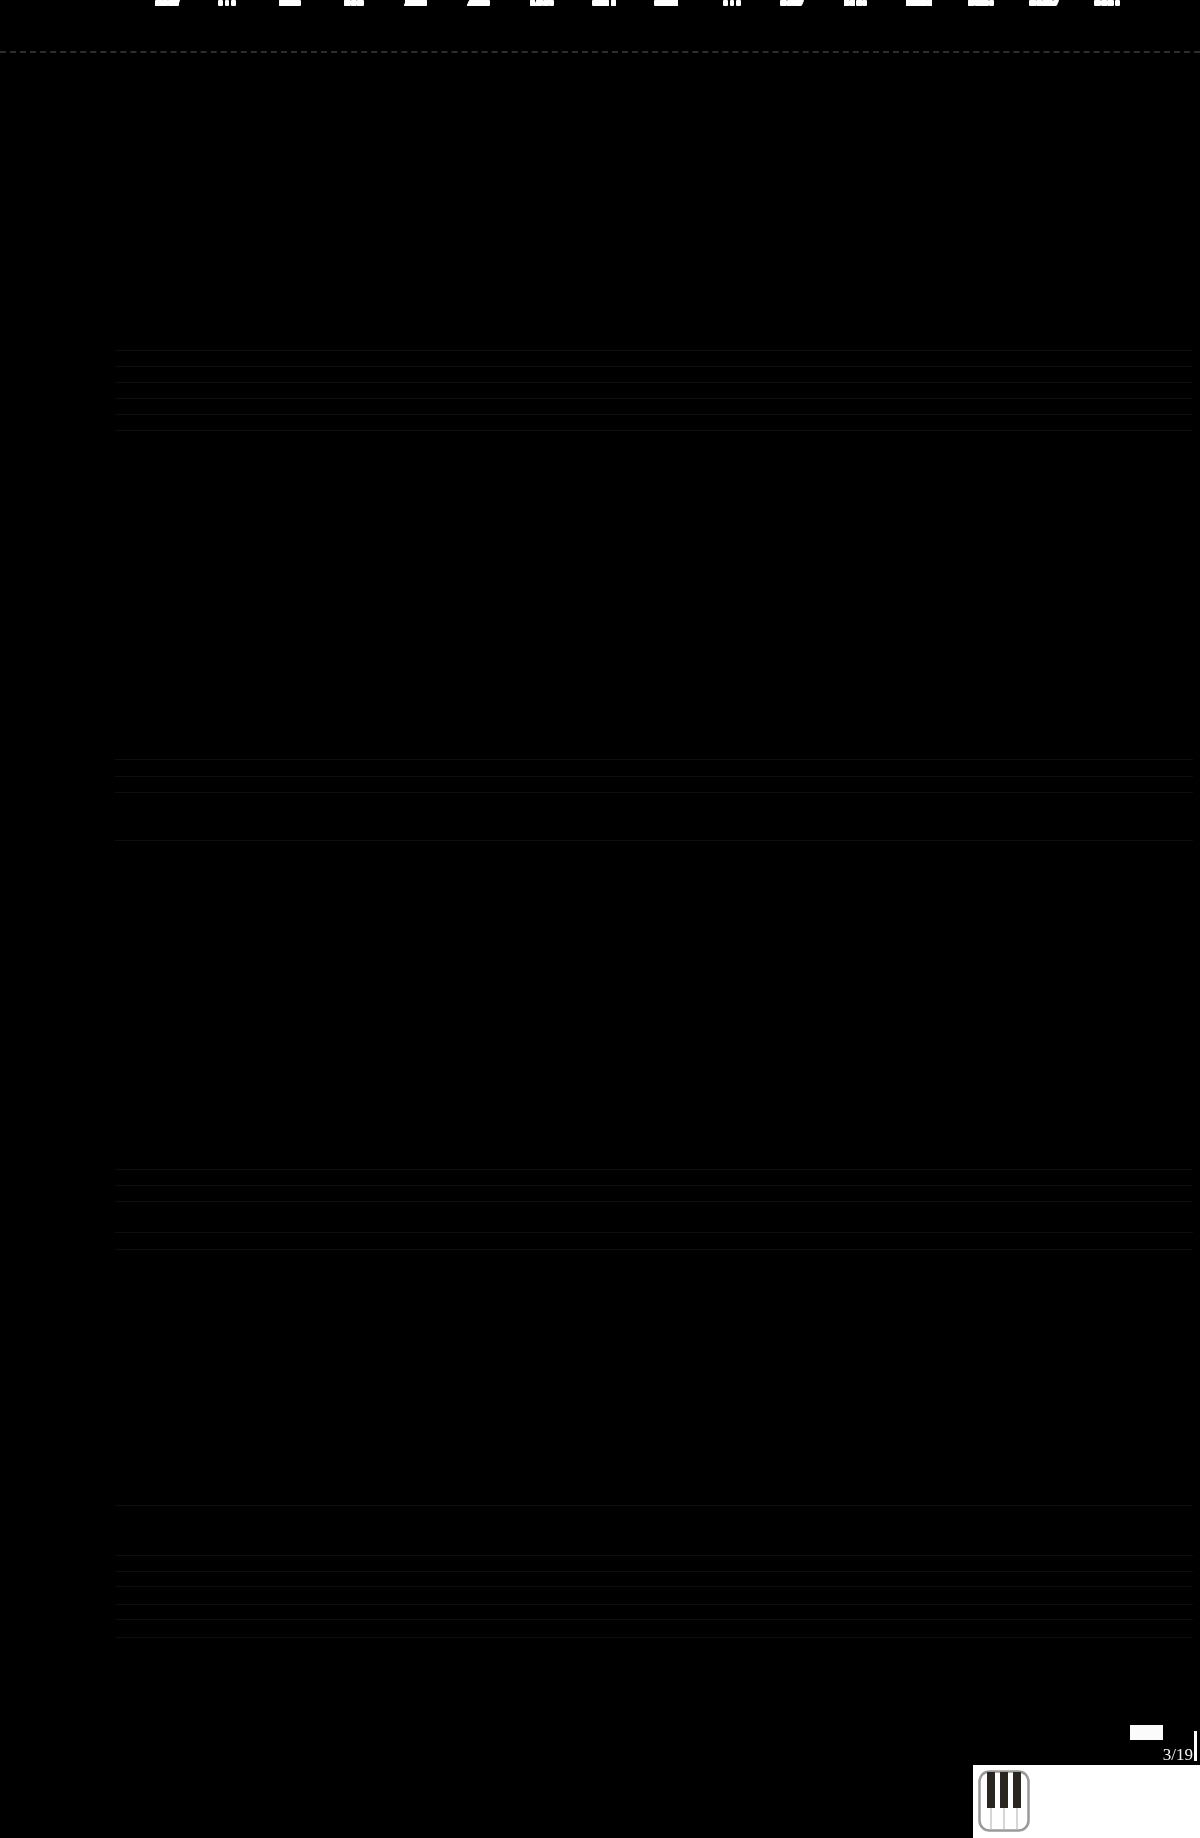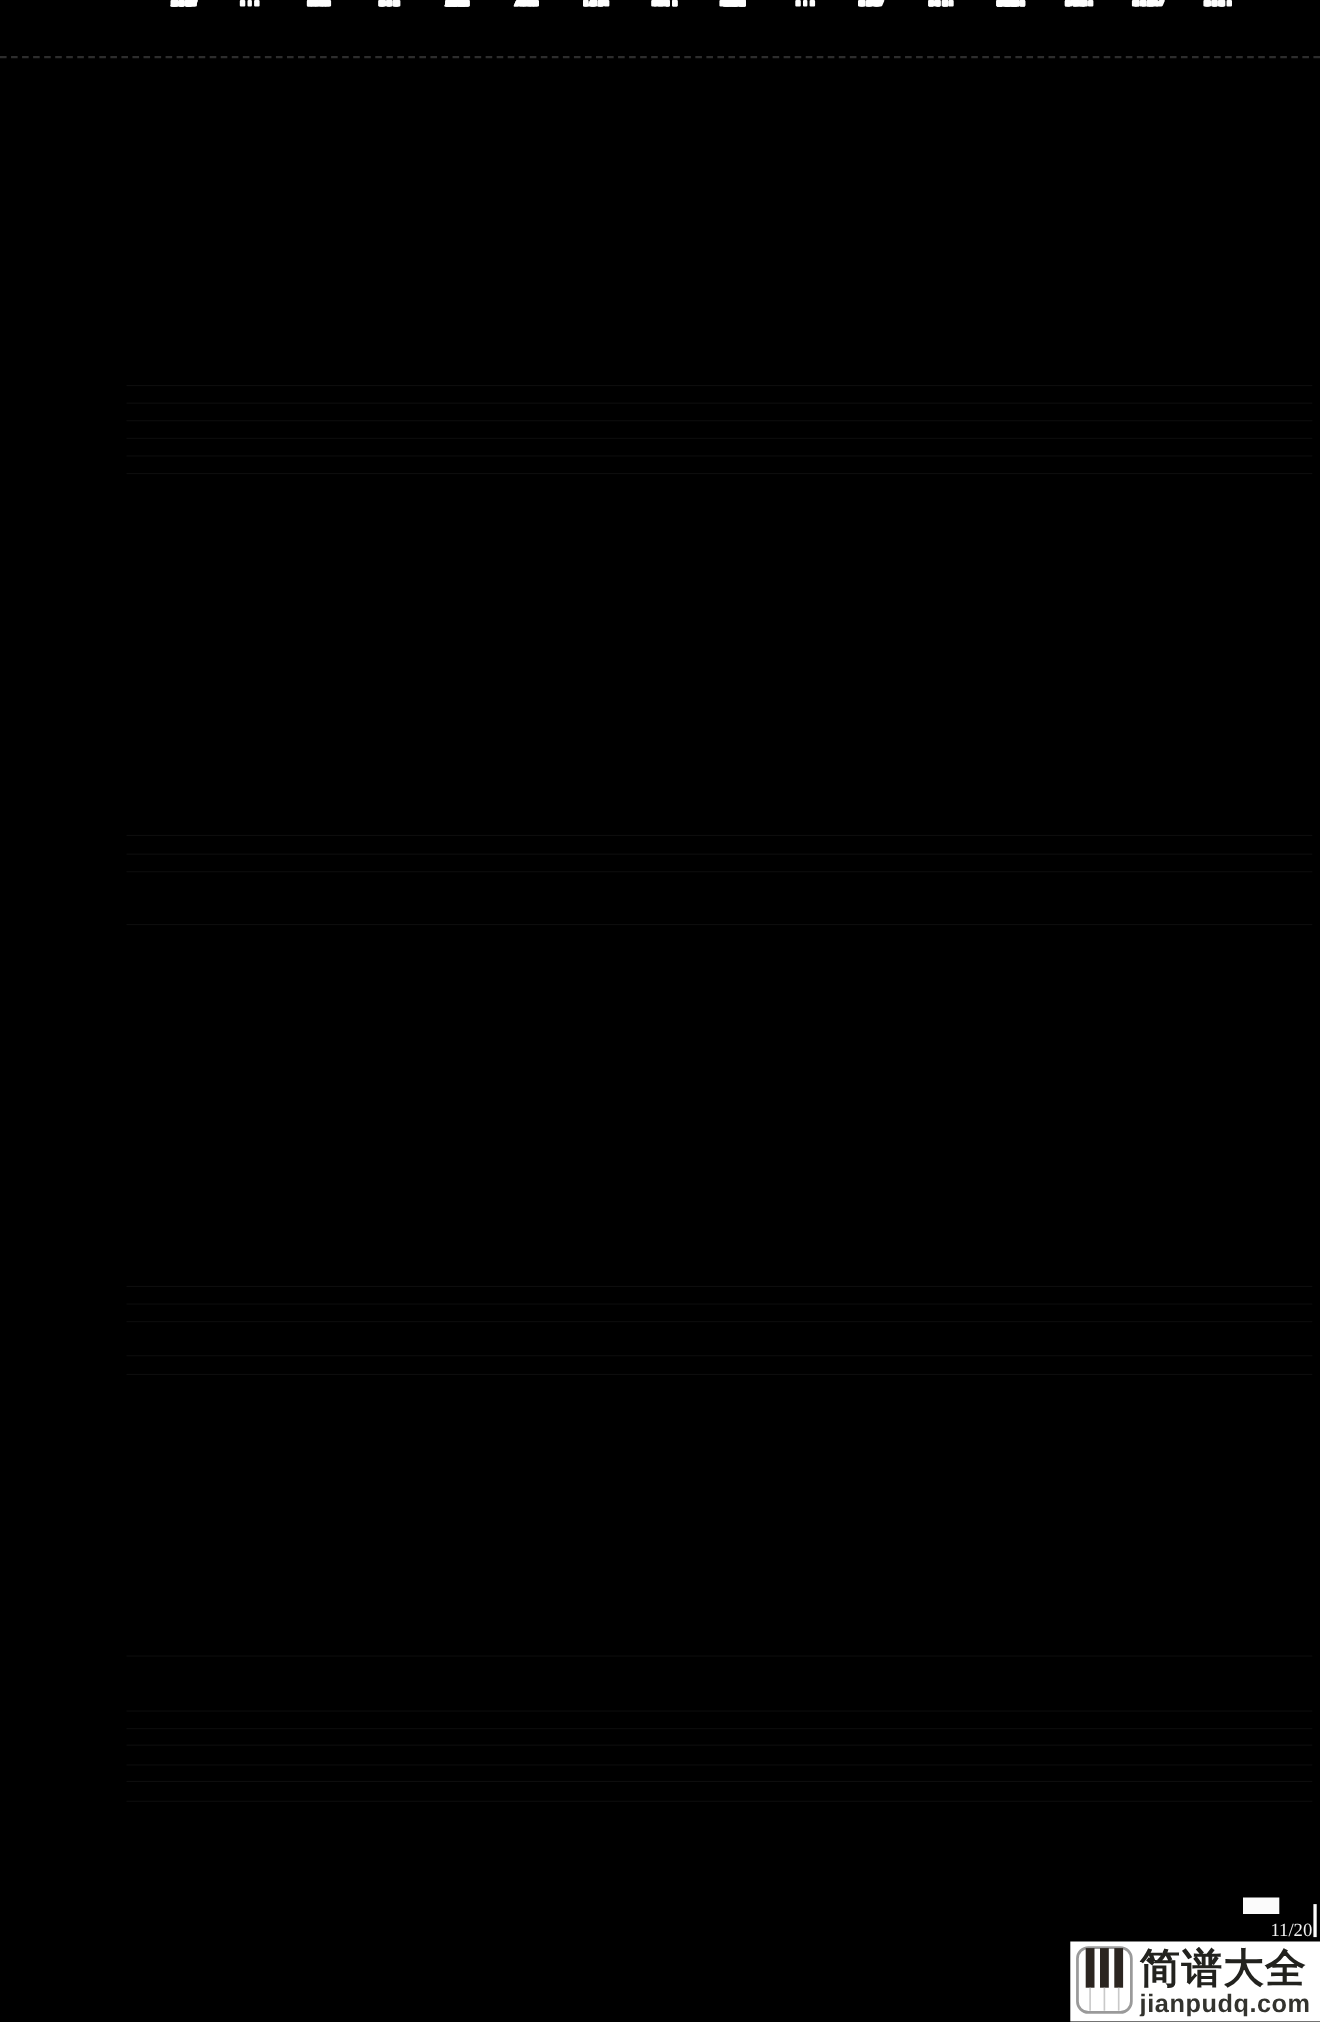--- a/index.html
+++ b/index.html
@@ -455,33 +455,29 @@
       <div class="staff-line" style="left: 115px; width: 1078px; top: 1637px; background: rgba(255, 255, 255, 0.05);"></div>
       <div class="mark" style="left: 660px;">
         <span class="cell" style="width: 5px; background: rgb(253, 253, 253);"></span>
         <span class="cell" style="width: 4px; background: rgb(253, 253, 253);"></span>
         <span class="cell" style="width: 5px; background: rgb(253, 253, 253);"></span>
       </div>
       <div class="frag" style="left: 1130px; top: 1725px; width: 33px; height: 15px;"></div>
       <div class="frag" style="left: 1194px; top: 1731px; width: 3px; height: 30px;"></div>
     </div>
 
-  <div class="page-number">11/20</div>
+  <div class="page-number">3/19</div>
 
   <div class="watermark">
     <span class="wm-icon">
       <svg width="52" height="62" viewBox="0 0 52 62" xmlns="http://www.w3.org/2000/svg">
         <rect x="1.5" y="1.5" width="49" height="59" rx="10" fill="#ffffff" stroke="#9a9a9a" stroke-width="2.5"></rect>
         <rect x="9" y="2" width="8" height="36" fill="#2b2520"></rect>
         <rect x="22" y="2" width="8" height="36" fill="#2b2520"></rect>
         <rect x="35" y="2" width="8" height="36" fill="#2b2520"></rect>
         <line x1="13" y1="38" x2="13" y2="59" stroke="#c9c9c9" stroke-width="1.5"></line>
         <line x1="26" y1="38" x2="26" y2="59" stroke="#c9c9c9" stroke-width="1.5"></line>
         <line x1="39" y1="38" x2="39" y2="59" stroke="#c9c9c9" stroke-width="1.5"></line>
       </svg>
     </span>
-    <span class="wm-text">
-      <div class="wm-name">简谱大全</div>
-      <div class="wm-url">jianpudq.com</div>
-    </span>
   </div>
 
 </div>
 
 </body></html>

